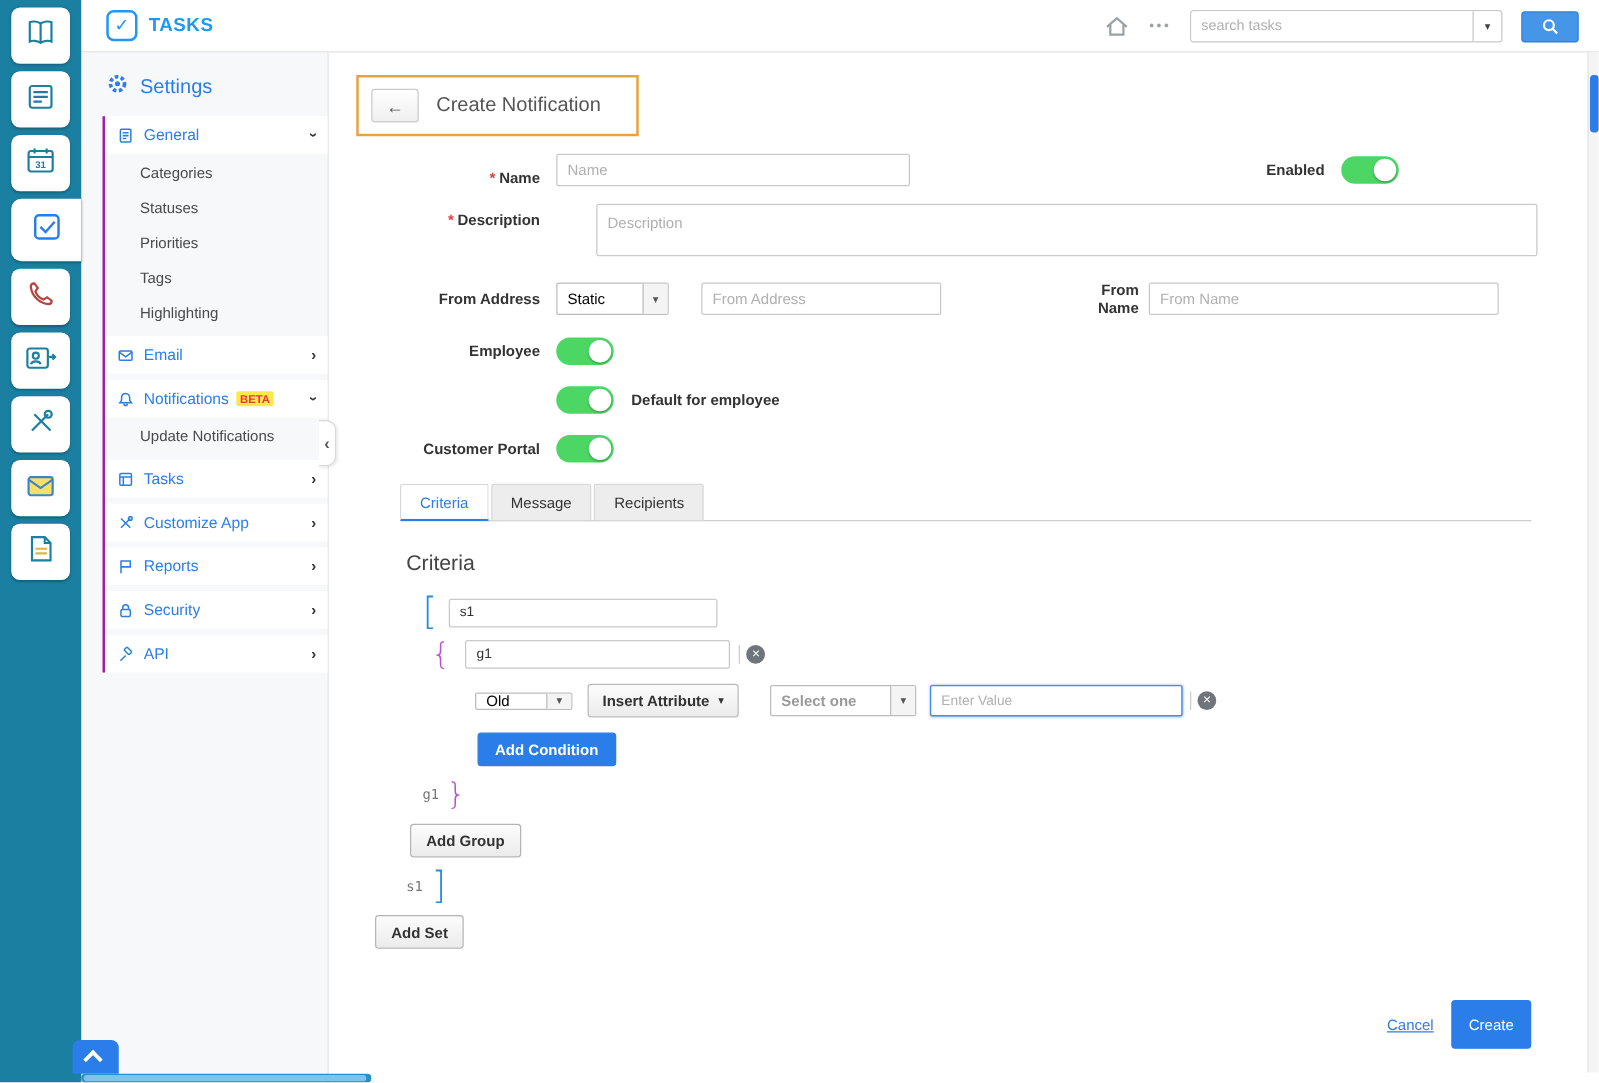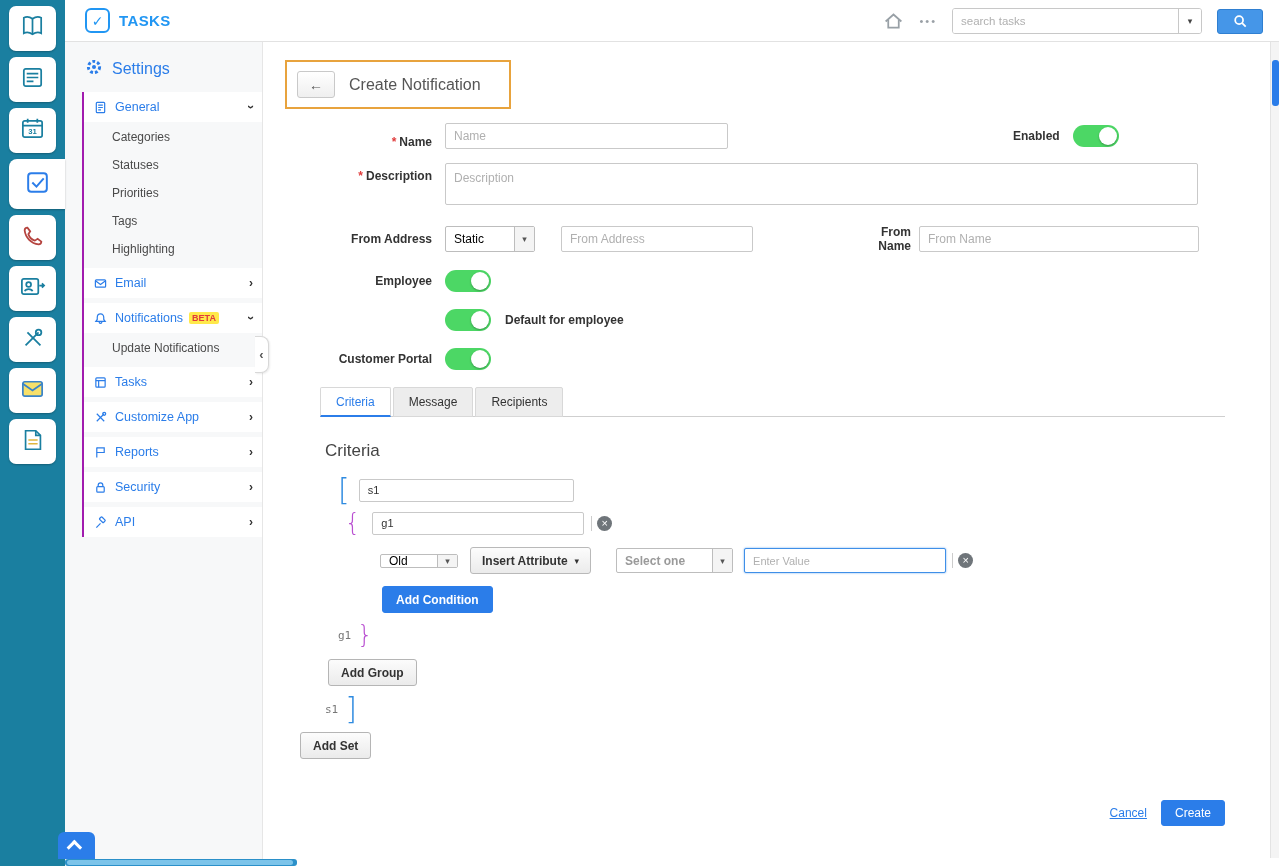--- a/index.html
+++ b/index.html
@@ -319,21 +319,21 @@
       <label class="flabel"><span class="req">*</span><span>Name</span></label>
       <input class="inp" style="width: 283px;" placeholder="Name">
       <span class="enabled-wrap">
         <span class="flabel2">Enabled</span>
         <span class="toggle on">
             <span class="knob"></span>
           </span>
       </span>
     </div>
 
-    <div class="frow mb20" style="align-items:flex-start;">
+    <div class="frow mb20" style="align-items:flex-start;gap:32px;">
       <label class="flabel" style="margin-top:6px;"><span class="req">*</span><span>Description</span></label>
       <textarea class="inp" style="width: 753px;" placeholder="Description"></textarea>
     </div>
 
     <div class="frow mb17">
       <label class="flabel">From Address</label>
       <span class="fselect" style="width:90px;">
         <span class="sval">Static</span>
         <span class="scaret">▾</span>
       </span>
@@ -422,21 +422,21 @@
     <span class="tag">s1</span>
     <span class="bracket-set">]</span>
   </div>
 
   <div class="crow" style="margin:10px 0 0 15px;">
     <button class="btn-gray">Add Set</button>
   </div>
 
   <div class="footer">
     <span class="cancel-link">Cancel</span>
-    <button class="btn-blue" style="font-weight:normal; height:26px;">Create</button>
+    <button class="btn-blue" style="font-weight:normal; height:39px;">Create</button>
   </div>
 
 </div>
 
 <div class="collapse">
     <span>‹</span>
   </div>
 <div class="scrolltop">
     <span class="up"></span>
   </div>

